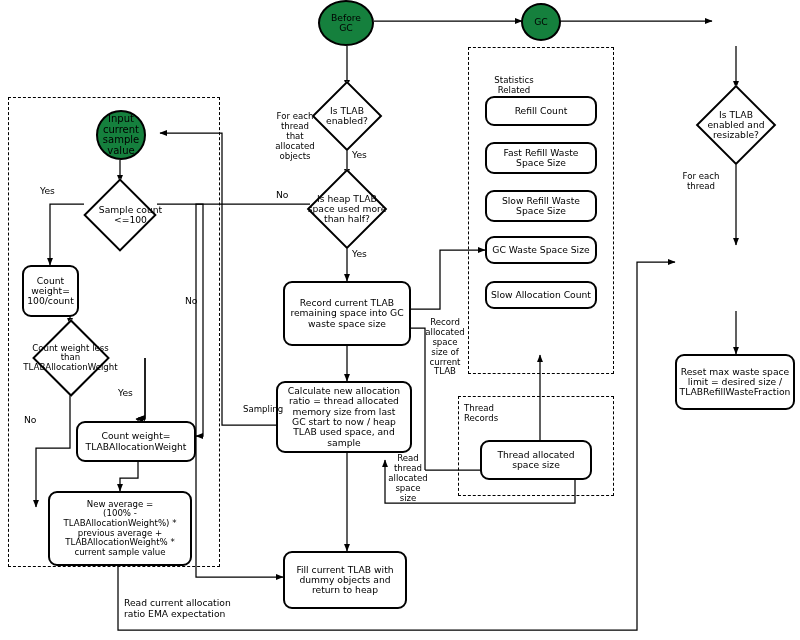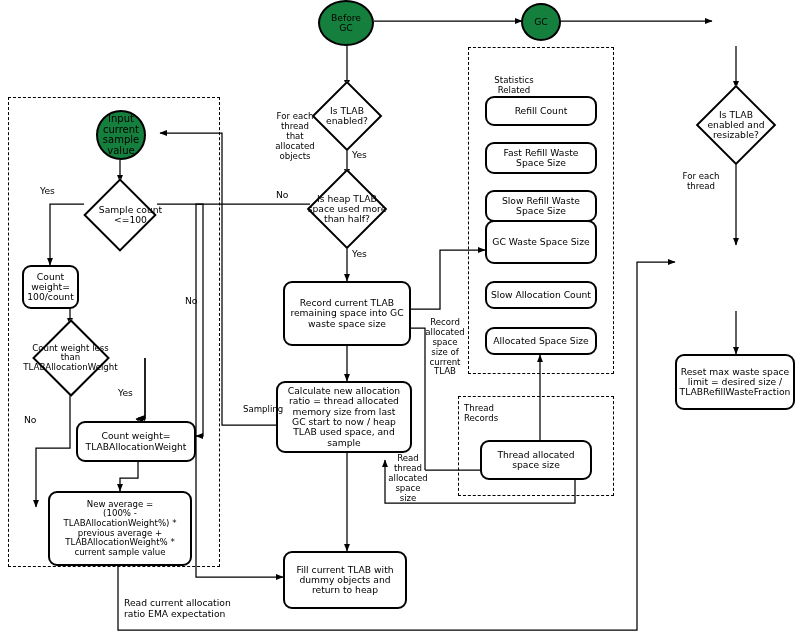--- a/index.html
+++ b/index.html
@@ -170,21 +170,21 @@
 return to heap</span>
   </div>
 
 
   <div class="node rbox fs9" style="left:675px;top:354px;width:120px;height:56px;">
     <span style="white-space:pre-line;">Reset max waste space
 limit = desired size /
 TLABRefillWasteFraction</span>
   </div>
 
-  <div class="node rbox fs9" style="left:22px;top:265px;width:57px;height:44px;">
+  <div class="node rbox fs9" style="left:22px;top:265px;width:57px;height:52px;">
     <span style="white-space:pre-line;">Count
 weight=
 100/count</span>
   </div>
 
   <div class="node rbox fs9" style="left:76px;top:421px;width:120px;height:41px;">
     <span style="white-space:pre-line;">Count weight=
 TLABAllocationWeight</span>
   </div>
 
@@ -201,28 +201,25 @@
     <span style="white-space:pre-line;">Refill Count</span>
   </div>
   <div class="node rbox fs9" style="left:485px;top:142px;width:112px;height:32px;">
     <span style="white-space:pre-line;">Fast Refill Waste
 Space Size</span>
   </div>
   <div class="node rbox fs9" style="left:485px;top:190px;width:112px;height:32px;">
     <span style="white-space:pre-line;">Slow Refill Waste
 Space Size</span>
   </div>
-  <div class="node rbox fs9" style="left:485px;top:220px;width:112px;height:44px;">
+  <div class="node rbox fs9" style="left:485px;top:236px;width:112px;height:28px;">
     <span style="white-space:pre-line;">GC Waste Space Size</span>
   </div>
   <div class="node rbox fs9" style="left:485px;top:281px;width:112px;height:28px;">
     <span style="white-space:pre-line;">Slow Allocation Count</span>
-  </div>
-  <div class="node rbox fs9" style="left:485px;top:327px;width:112px;height:28px;">
-    <span style="white-space:pre-line;">Allocated Space Size</span>
   </div>
 
   <div class="node rbox fs9" style="left:480px;top:440px;width:112px;height:40px;">
     <span style="white-space:pre-line;">Thread allocated
 space size</span>
   </div>
 
   <div class="elabel fs85" style="left:264px;top:112px;width:62px;white-space:pre-line;">For each
 thread
 that

